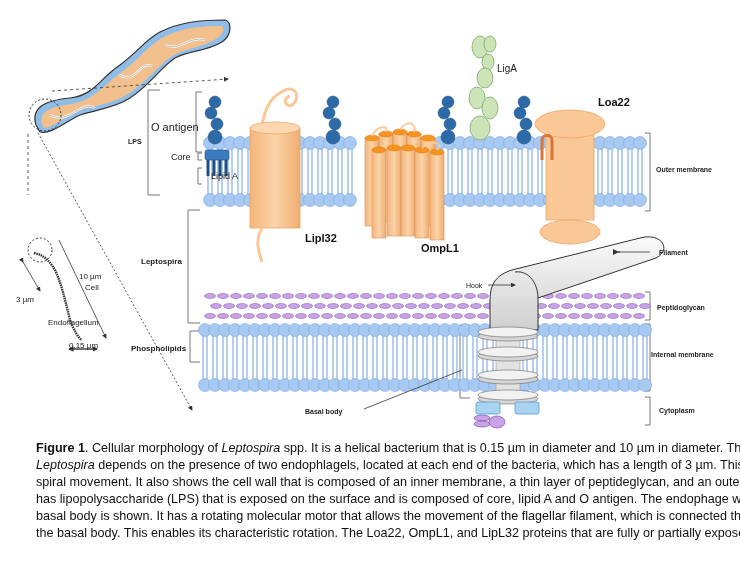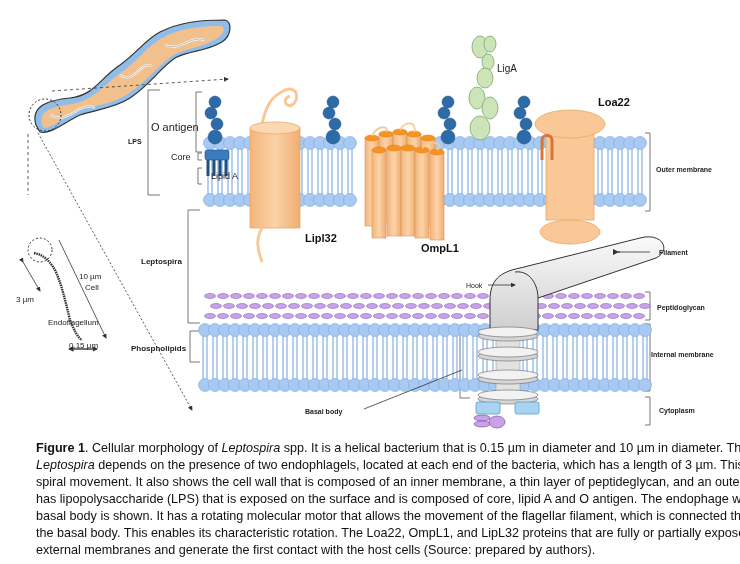--- a/index.html
+++ b/index.html
@@ -552,14 +552,13 @@
   <span class="lbl b" style="left:659px;top:407px;font-size:7px;">Cytoplasm</span>
 </div>
 
 <div id="caption">
     <span class="line"><b>Figure 1</b><span>. Cellular morphology of </span><i>Leptospira</i><span> spp. It is a helical bacterium that is 0.15 µm in diameter and 10 µm in diameter. The motility of</span></span>
     <span class="line"><i>Leptospira</i><span> depends on the presence of two endophlagels, located at each end of the bacteria, which has a length of 3 µm. This gives it its typical</span></span>
     <span class="line"><span>spiral movement. It also shows the cell wall that is composed of an inner membrane, a thin layer of peptideglycan, and an outer membrane that</span></span>
     <span class="line"><span>has lipopolysaccharide (LPS) that is exposed on the surface and is composed of core, lipid A and O antigen. The endophage with its hook and</span></span>
     <span class="line"><span>basal body is shown. It has a rotating molecular motor that allows the movement of the flagellar filament, which is connected through the hook to</span></span>
     <span class="line"><span>the basal body. This enables its characteristic rotation. The Loa22, OmpL1, and LipL32 proteins that are fully or partially exposed are all found in</span></span>
-    <span class="line last"><span>external membranes and generate the first contact with the host cells (Source: prepared by authors).</span></span>
   </div>
 
 </body></html>

